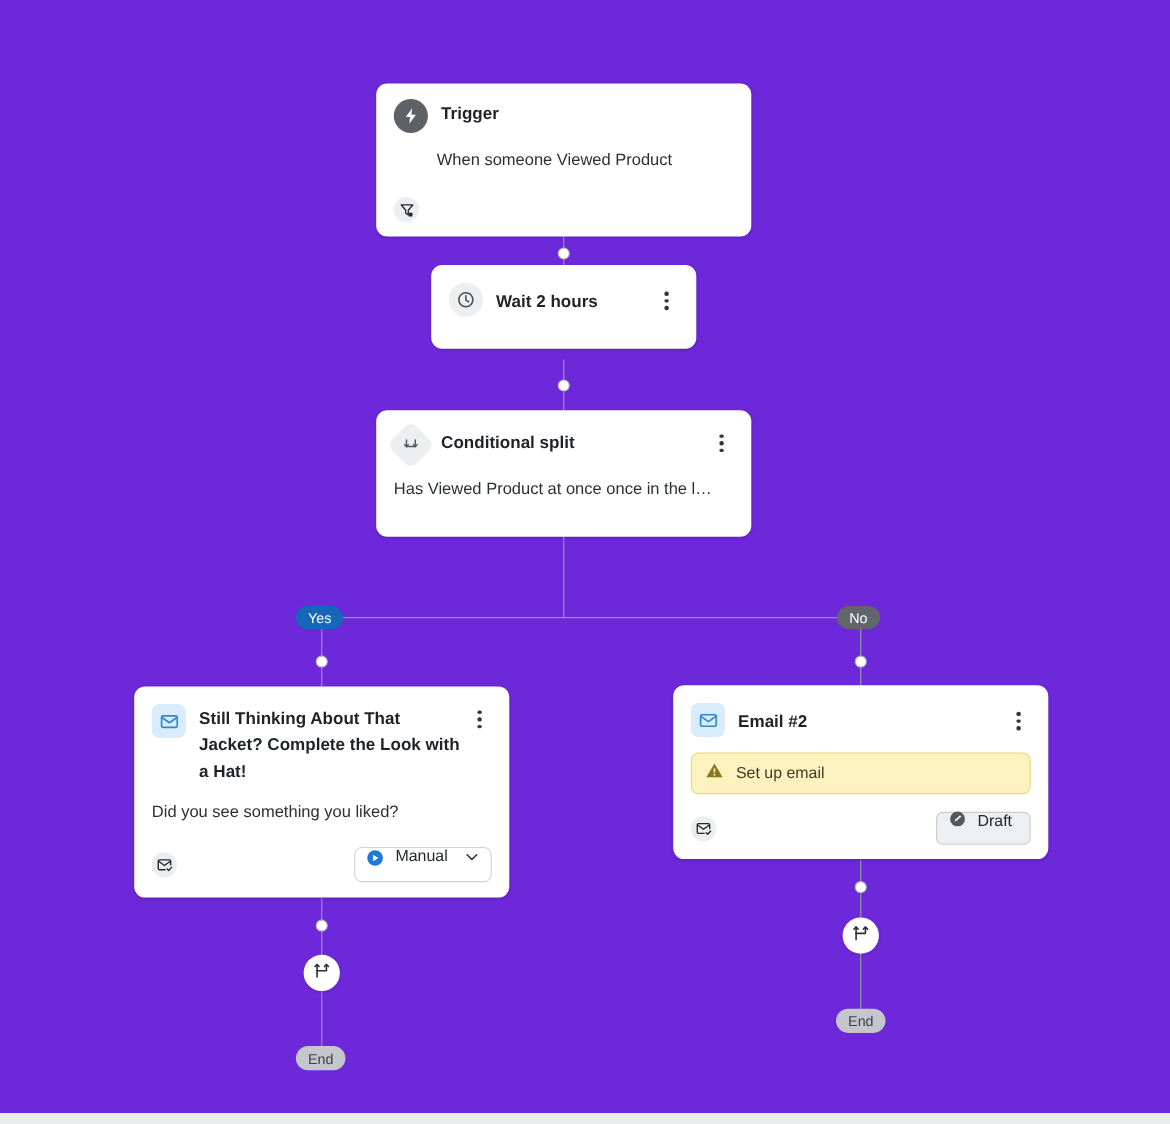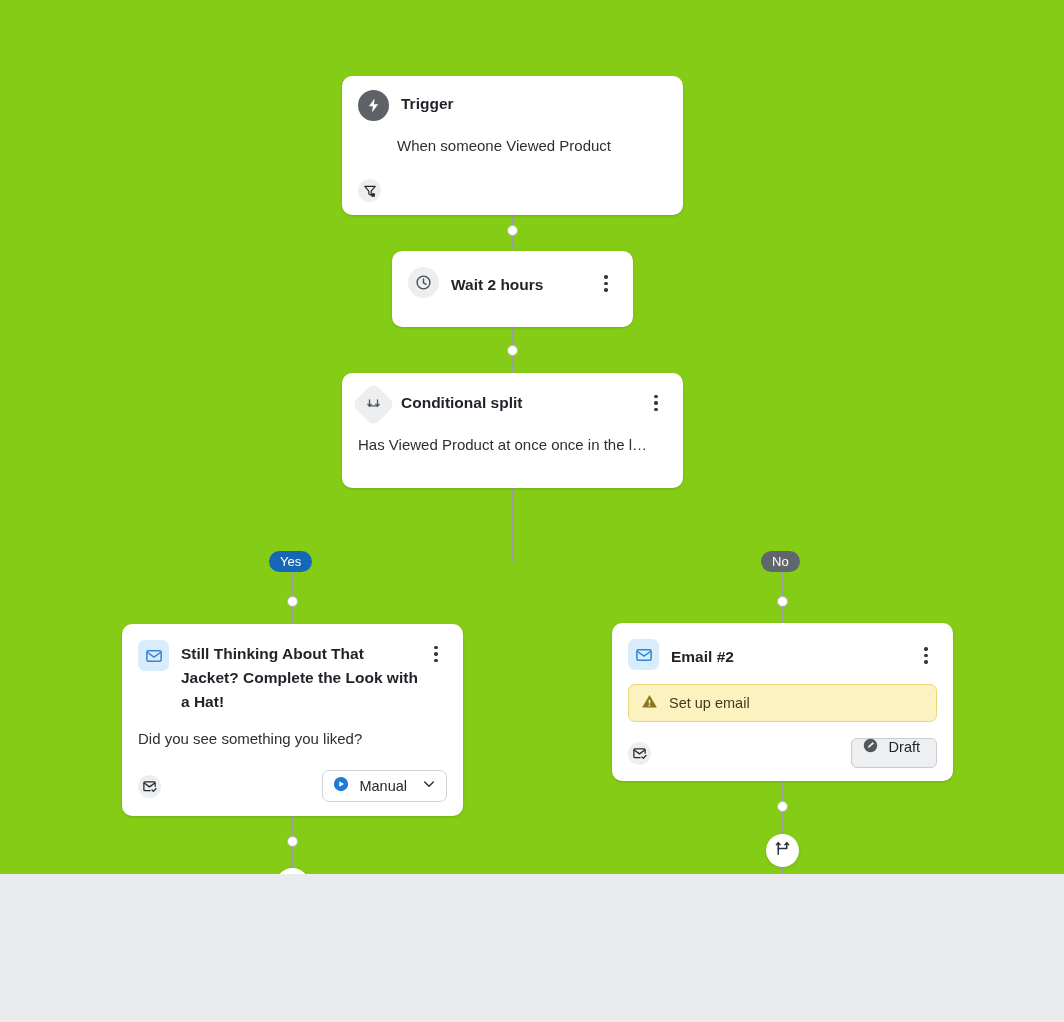--- a/index.html
+++ b/index.html
@@ -4,22 +4,22 @@
 <style>
   * { box-sizing: border-box; }
   html, body {
     margin: 0; padding: 0;
     background: #eaebed;
     font-family: "Liberation Sans", sans-serif;
   }
   #canvas {
     position: relative;
     width: 1064px;
-    height: 874px;
-    background: #84cc16;
+    height: 1012px;
+    background: #6d28d9;
     overflow: hidden;
   }
 
   
   .vline { position: absolute; width: 1px; background: #9a9ea5; }
   .hline { position: absolute; height: 1px; background: #9a9ea5; }
   .dot {
     position: absolute; width: 11px; height: 11px;
     border-radius: 50%;
     background: #fff;
@@ -151,21 +151,21 @@
     padding: 0 12px;
   }
   .warn-text {
     font-size: 14.5px;
     color: #3f3b22;
     margin-left: 11px;
   }
 
   
   .select-btn {
-    display: flex; align-items: center;
+    display: flex; 
     border: 1px solid #cfd3d8;
     border-radius: 7px;
     background: #fff;
     height: 32px;
     padding: 0 9px;
     cursor: pointer;
   }
   .select-label { font-size: 14.5px; color: #23272c; margin: 0 14px 0 9px; }
   .draft-btn {
     display: flex; align-items: center;
@@ -226,21 +226,21 @@
       <span class="icon-mini">
         <svg width="14" height="14" viewBox="0 0 24 24" fill="none" stroke="#23272c" stroke-width="2" stroke-linecap="round" stroke-linejoin="round">
           <path d="M3 4 H21 L14 12.2 V19.5 L10 17 V12.2 Z" fill="none"></path>
           <rect x="14.5" y="16" width="6" height="6" rx="1" fill="#23272c" stroke="none"></rect>
         </svg>
       </span>
       <span></span>
     </div>
   </div>
 
-  <div class="card" style="left:392px; top:251px; width:241px; height:76px;">
+  <div class="card" style="left:392px; top:241px; width:241px; height:76px;">
     <div class="card-head" style="padding-top:16px; align-items:center;">
       <span class="icon-circle-gray">
         <svg width="17" height="17" viewBox="0 0 24 24" fill="none" stroke="#4a4f55" stroke-width="2" stroke-linecap="round">
           <circle cx="12" cy="12" r="9"></circle>
           <path d="M12 7 V12.4 L15.6 14.6"></path>
         </svg>
       </span>
       <div class="card-title" style="padding-top:4px;">Wait 2 hours</div>
       <div class="kebab">
           <i></i>

